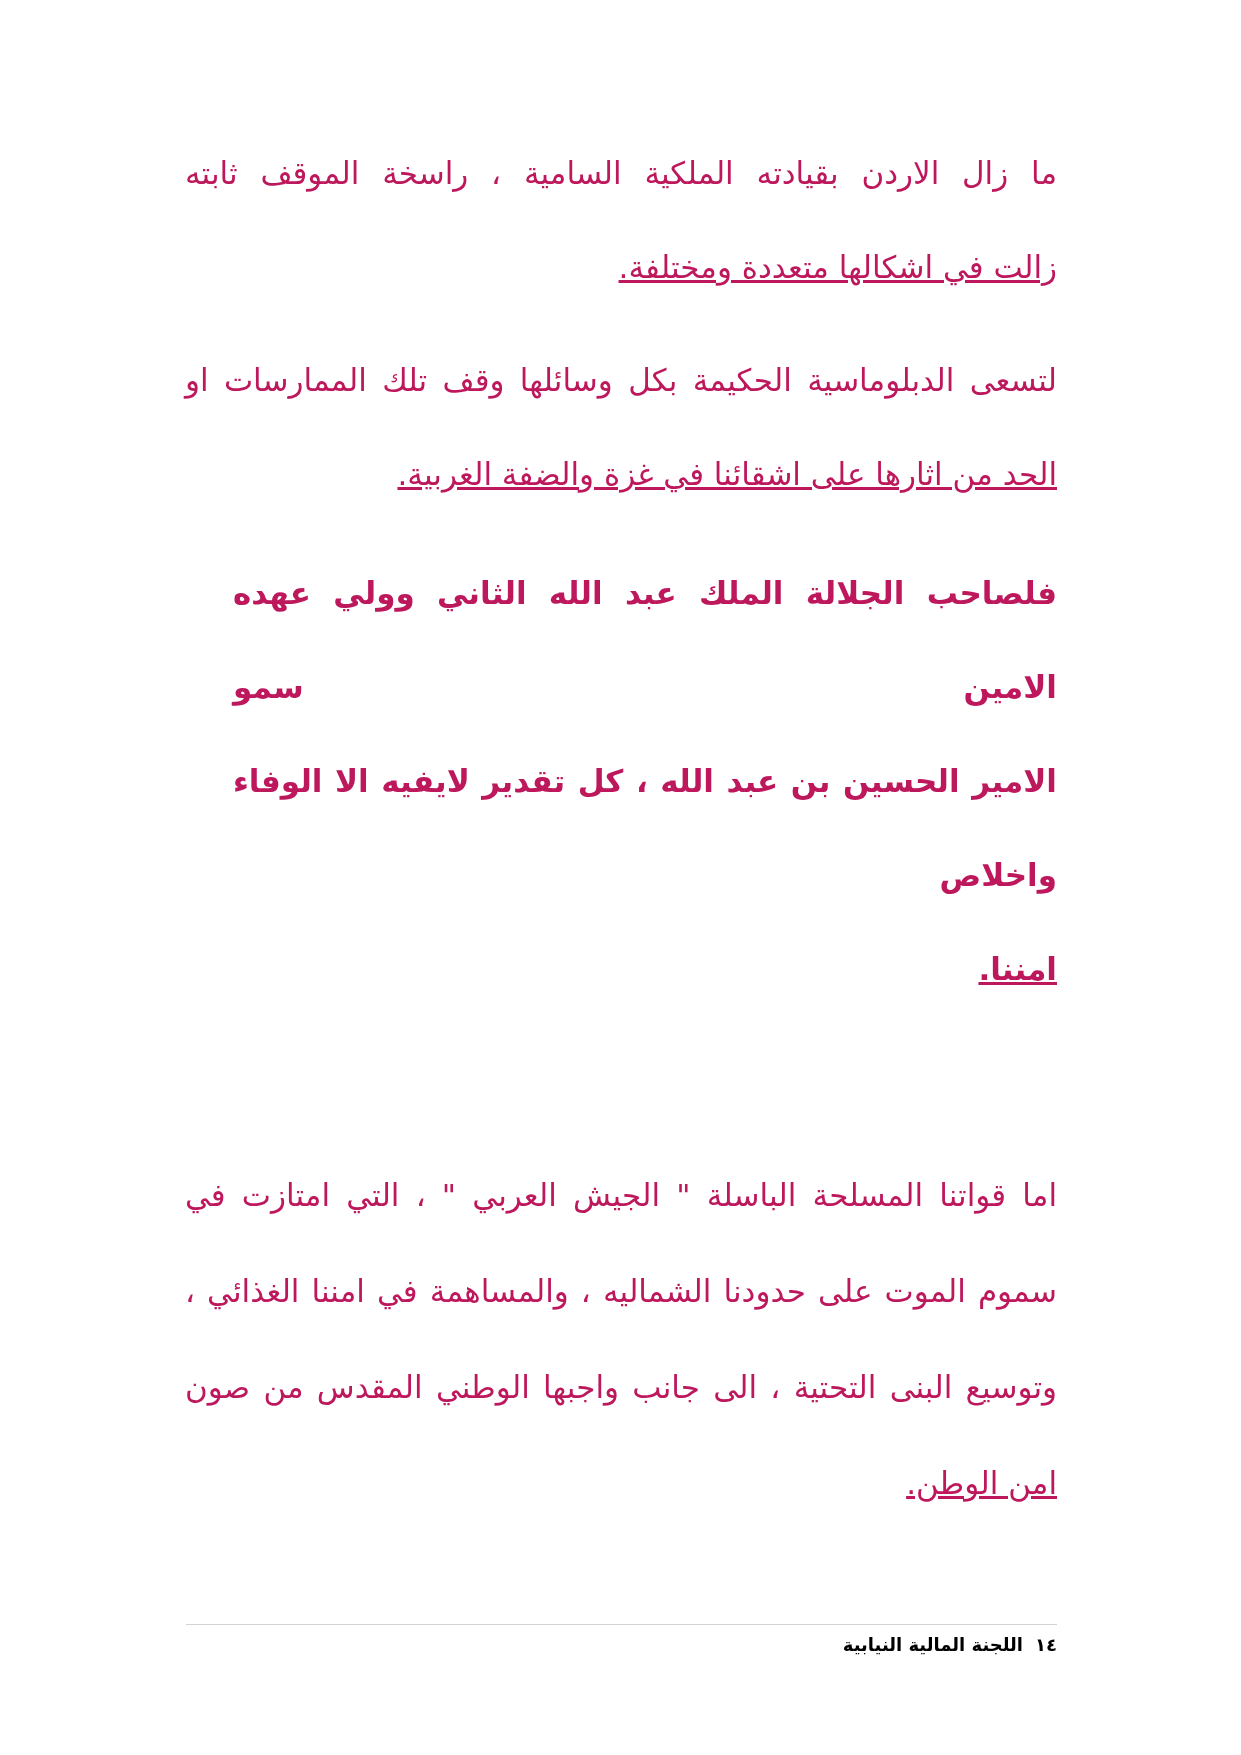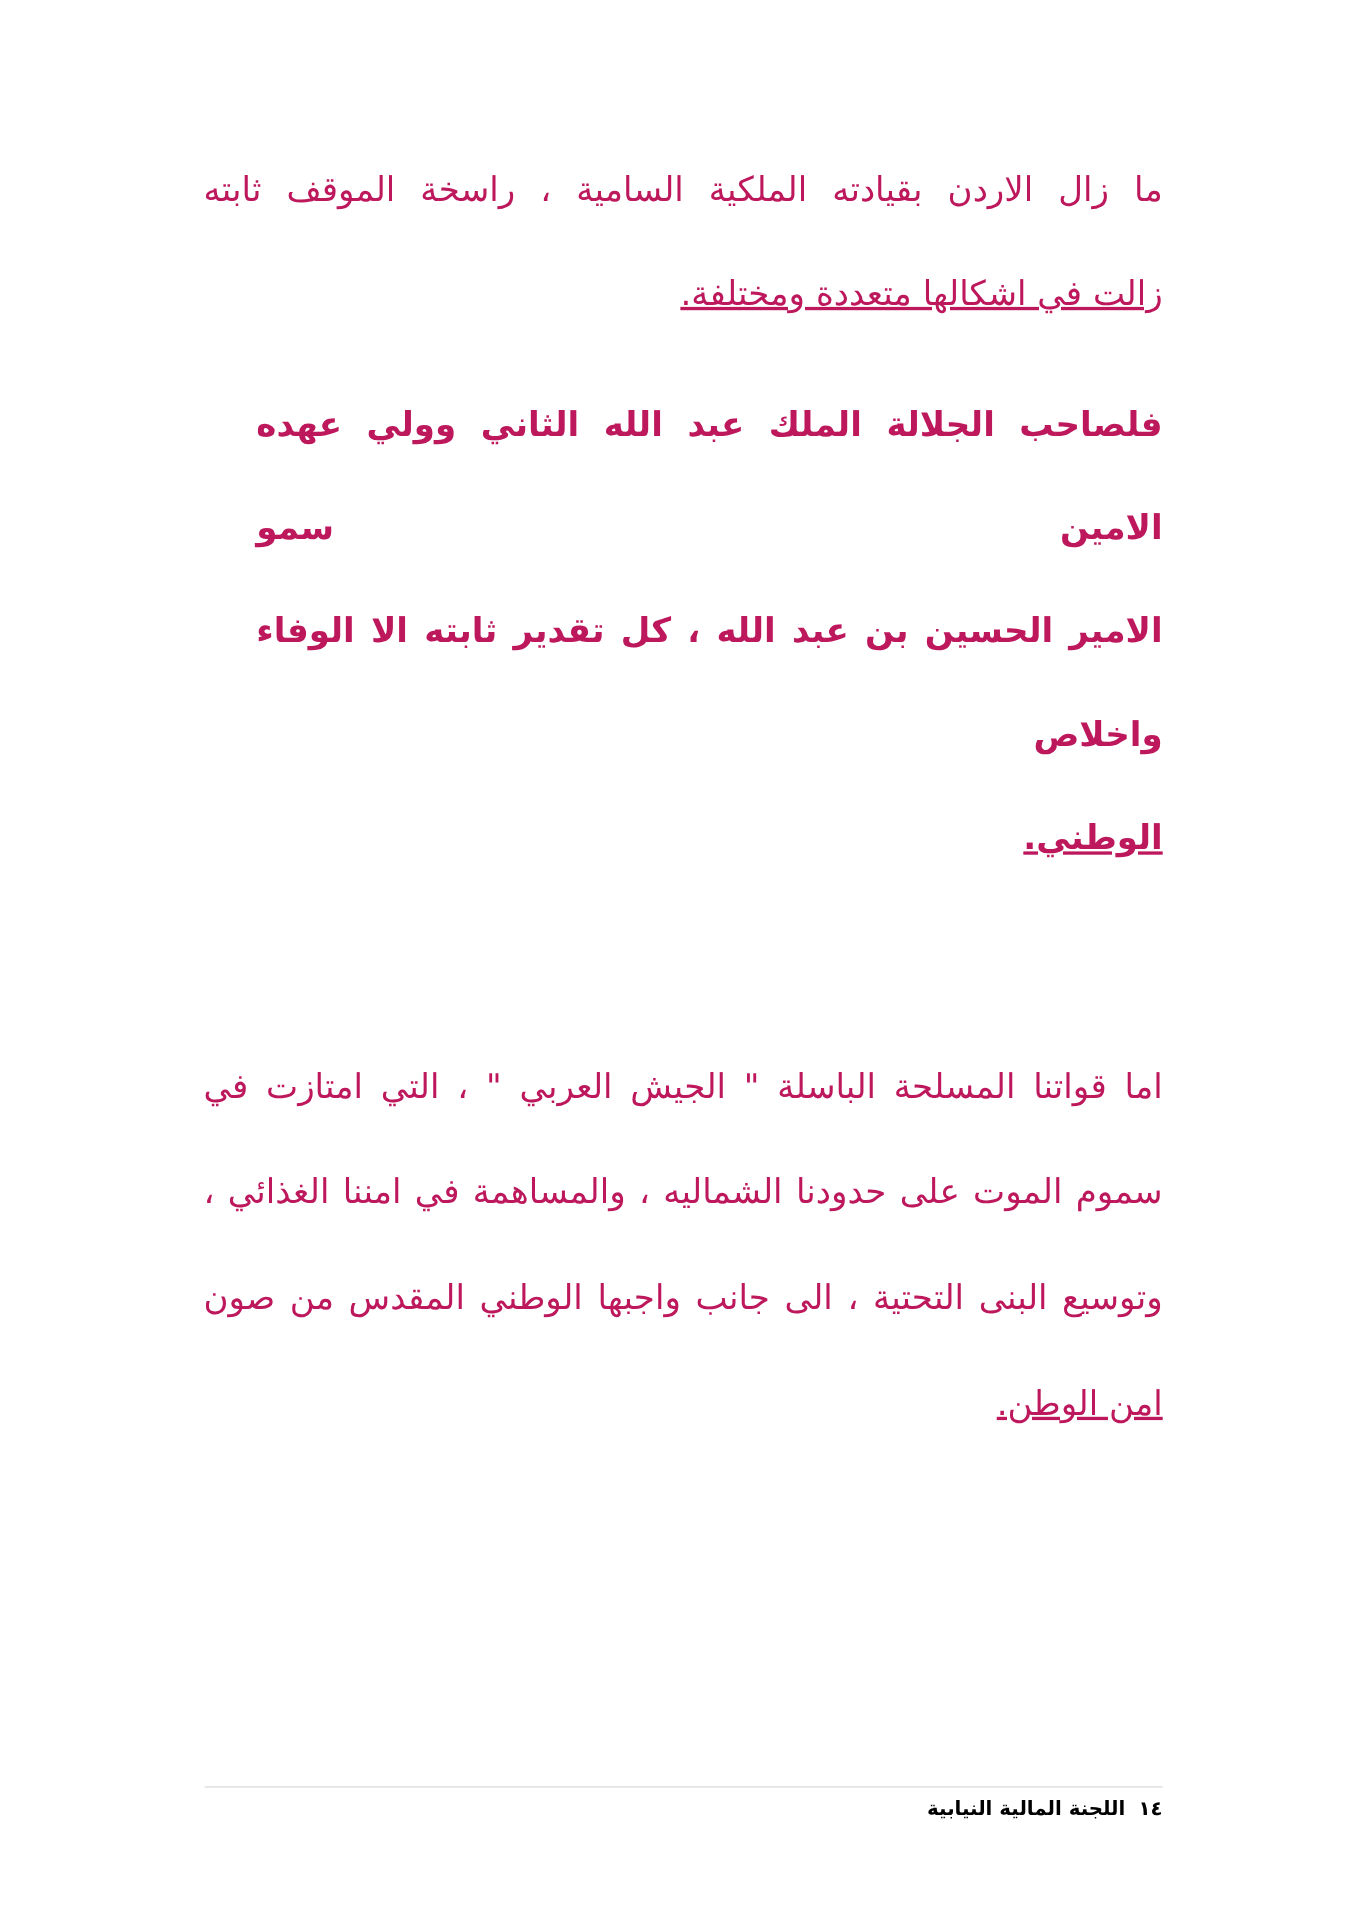--- a/index.html
+++ b/index.html
@@ -66,25 +66,29 @@
 <body>
 
 <div class="page">
   <div class="content">
 
     <div class="para para-p1">
       <div class="line">ما زال الاردن بقيادته الملكية السامية ، راسخة الموقف ثابته</div>
       <div class="line end">زالت في اشكالها متعددة ومختلفة.</div>
     </div>
 
+    <div class="para para-p2">
+      <div class="line">لتسعى الدبلوماسية الحكيمة بكل وسائلها وقف تلك الممارسات او</div>
+      <div class="line end">الحد من اثارها على اشقائنا في غزة والضفة الغربية.</div>
+    </div>
 
     <div class="para para-p3 bold">
       <div class="line">فلصاحب الجلالة الملك عبد الله الثاني وولي عهده الامين سمو</div>
-      <div class="line">الامير الحسين بن عبد الله ، كل تقدير ثابته الا الوفاء واخلاص</div>
-      <div class="line end">الوطني.</div>
+      <div class="line">الامير الحسين بن عبد الله ، كل تقدير لايفيه الا الوفاء واخلاص</div>
+      <div class="line end">امننا.</div>
     </div>
 
     <div class="para para-p4">
       <div class="line">اما قواتنا المسلحة الباسلة " الجيش العربي " ، التي امتازت في</div>
       <div class="line">سموم الموت على حدودنا الشماليه ، والمساهمة في امننا الغذائي ،</div>
       <div class="line">وتوسيع البنى التحتية ، الى جانب واجبها الوطني المقدس من صون</div>
       <div class="line end">امن الوطن.</div>
     </div>
 
   </div>

